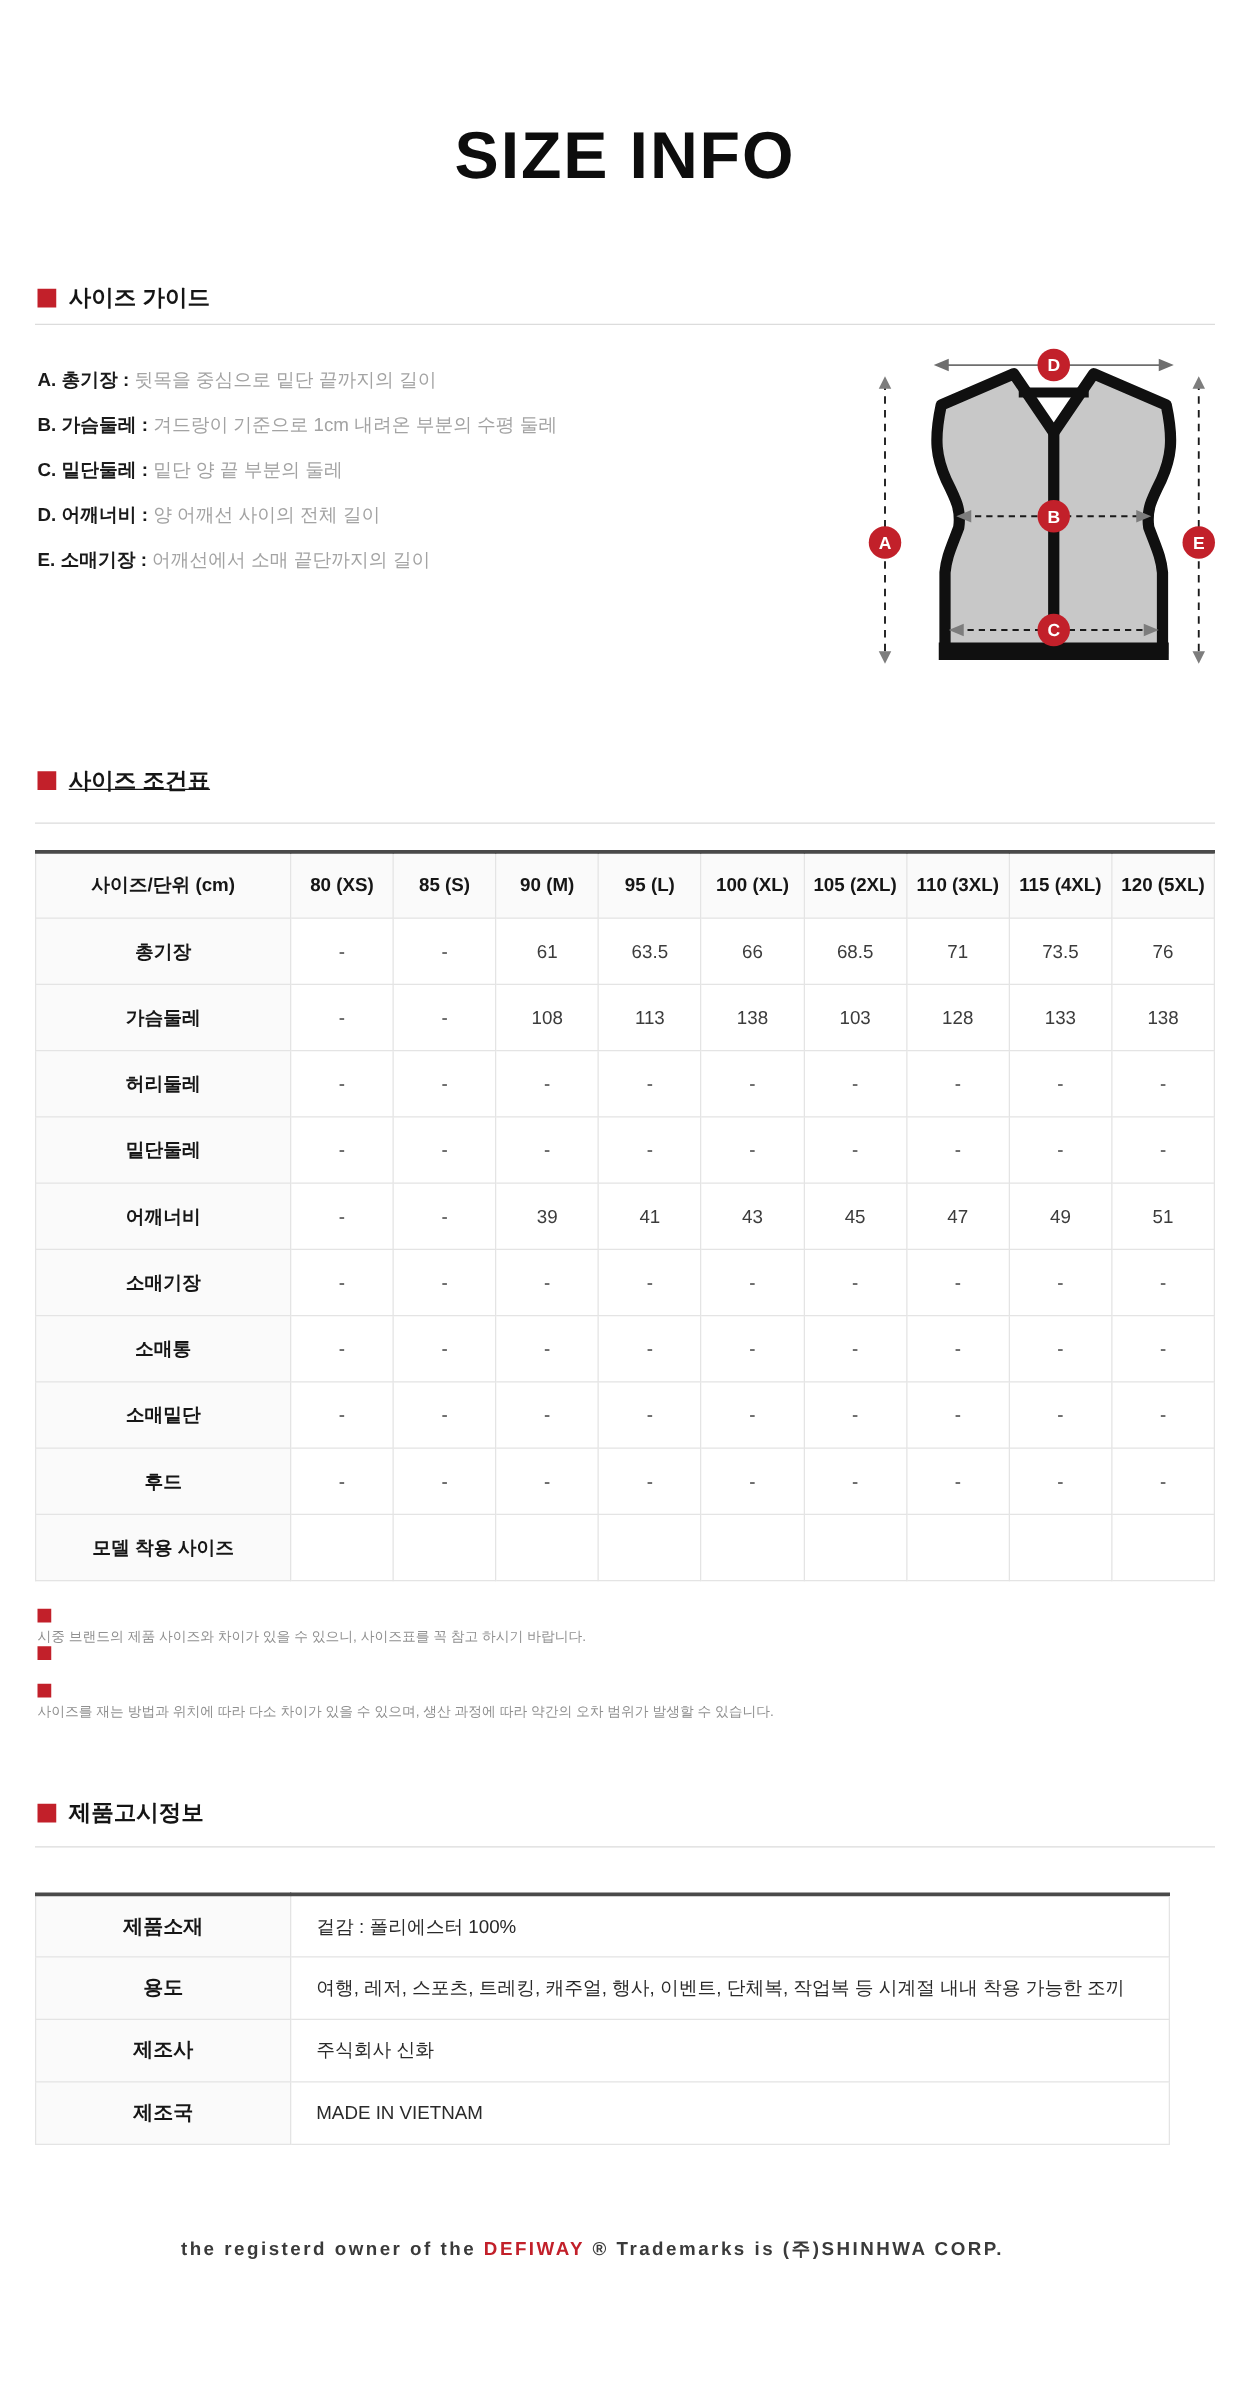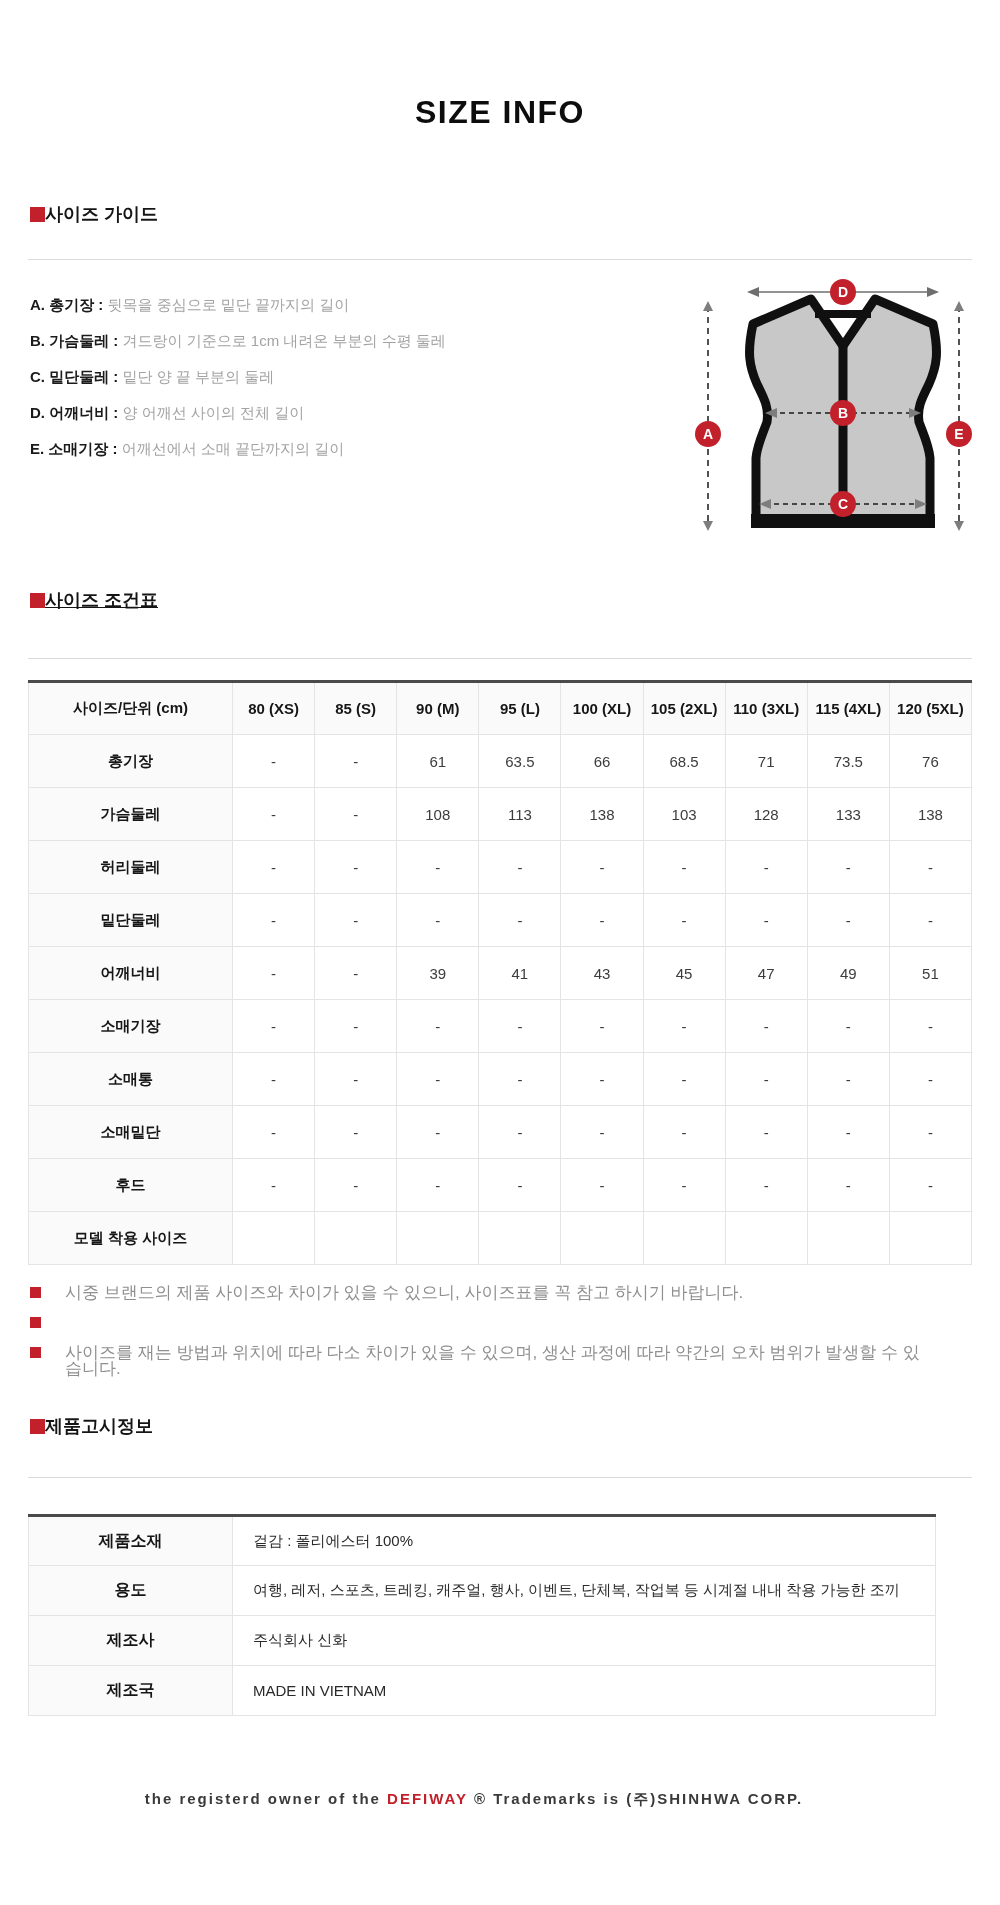--- a/index.html
+++ b/index.html
@@ -10,24 +10,24 @@
     --label-bg:#fafafa;
     --ink:#111;
     --gray-desc:#a3a3a3;
     --gray-note:#8f8f8f;
   }
   *{box-sizing:border-box;margin:0;padding:0;}
   body{background:#fff;font-family:"Liberation Sans","DejaVu Sans",sans-serif;}
   .page{position:relative;width:1000px;height:1905px;background:#fff;overflow:hidden;margin:0 auto;}
 
   .title{position:absolute;top:94px;left:0;width:1000px;text-align:center;
-         font-size:32px;font-weight:800;letter-spacing:1.5px;color:#0d0d0d;}
-
-  .sec{position:absolute;left:30px;display:flex;align-items:center;
-       font-size:18px;font-weight:700;color:#151515;}
+         font-size:53px;font-weight:800;letter-spacing:1.5px;color:#0d0d0d;}
+
+  .sec{position:absolute;left:30px;display:flex;align-items:center;gap:10px;
+       font-size:18px;font-weight:700;color:#151515;margin-top:24px;}
   .sq{display:inline-block;width:15px;height:15px;background:var(--red);}
 
   .hr{position:absolute;left:28px;width:944px;height:1px;background:var(--line);}
 
   .defs{position:absolute;left:30px;top:295px;width:560px;}
   .def{height:36px;font-size:15px;line-height:20px;color:var(--gray-desc);white-space:nowrap;}
   .def b{color:#1a1a1a;font-weight:700;}
 
   .diagram{position:absolute;left:685px;top:268px;}
 
@@ -37,22 +37,22 @@
               border-bottom:1px solid var(--cell-border);
               border-left:1px solid #efefef;border-right:1px solid #efefef;border-radius:16px;}
   .size-table th,.size-table td{border:1px solid var(--cell-border);height:53px;
               text-align:center;vertical-align:middle;font-size:15px;}
   .size-table thead th{background:var(--label-bg);font-weight:700;color:#161616;}
   .size-table tbody th{background:var(--label-bg);font-weight:700;color:#161616;margin-top:32px;}
   .size-table td{color:#3c3c3c;font-weight:400;}
   .size-table col.c-label{width:204px;}
 
   .notes{position:absolute;left:30px;top:1285px;width:900px;}
-  .note{display:flex;align-items:flex-start;gap:24px;height:30px;
-        font-size:17px;color:var(--gray-note);line-height:16px;}
+  .note{display:flex;align-items:flex-start;gap:4px;height:30px;
+        font-size:11px;color:var(--gray-note);line-height:16px;flex-direction:column;}
   .note .sq{width:11px;height:11px;margin-top:2px;flex:none;}
 
   .prod-table{position:absolute;left:28px;top:1514px;width:908px;
               border-top:3px solid var(--table-top);
               border-bottom:1px solid var(--cell-border);
               border-left:1px solid #efefef;border-right:1px solid #efefef;}
   .prod-table th,.prod-table td{border:1px solid var(--cell-border);height:50px;vertical-align:middle;}
   .prod-table th{width:204px;background:var(--label-bg);font-size:16px;font-weight:700;
                  color:#161616;text-align:center;}
   .prod-table td{font-size:15px;color:#2a2a2a;text-align:left;padding-left:20px;}

